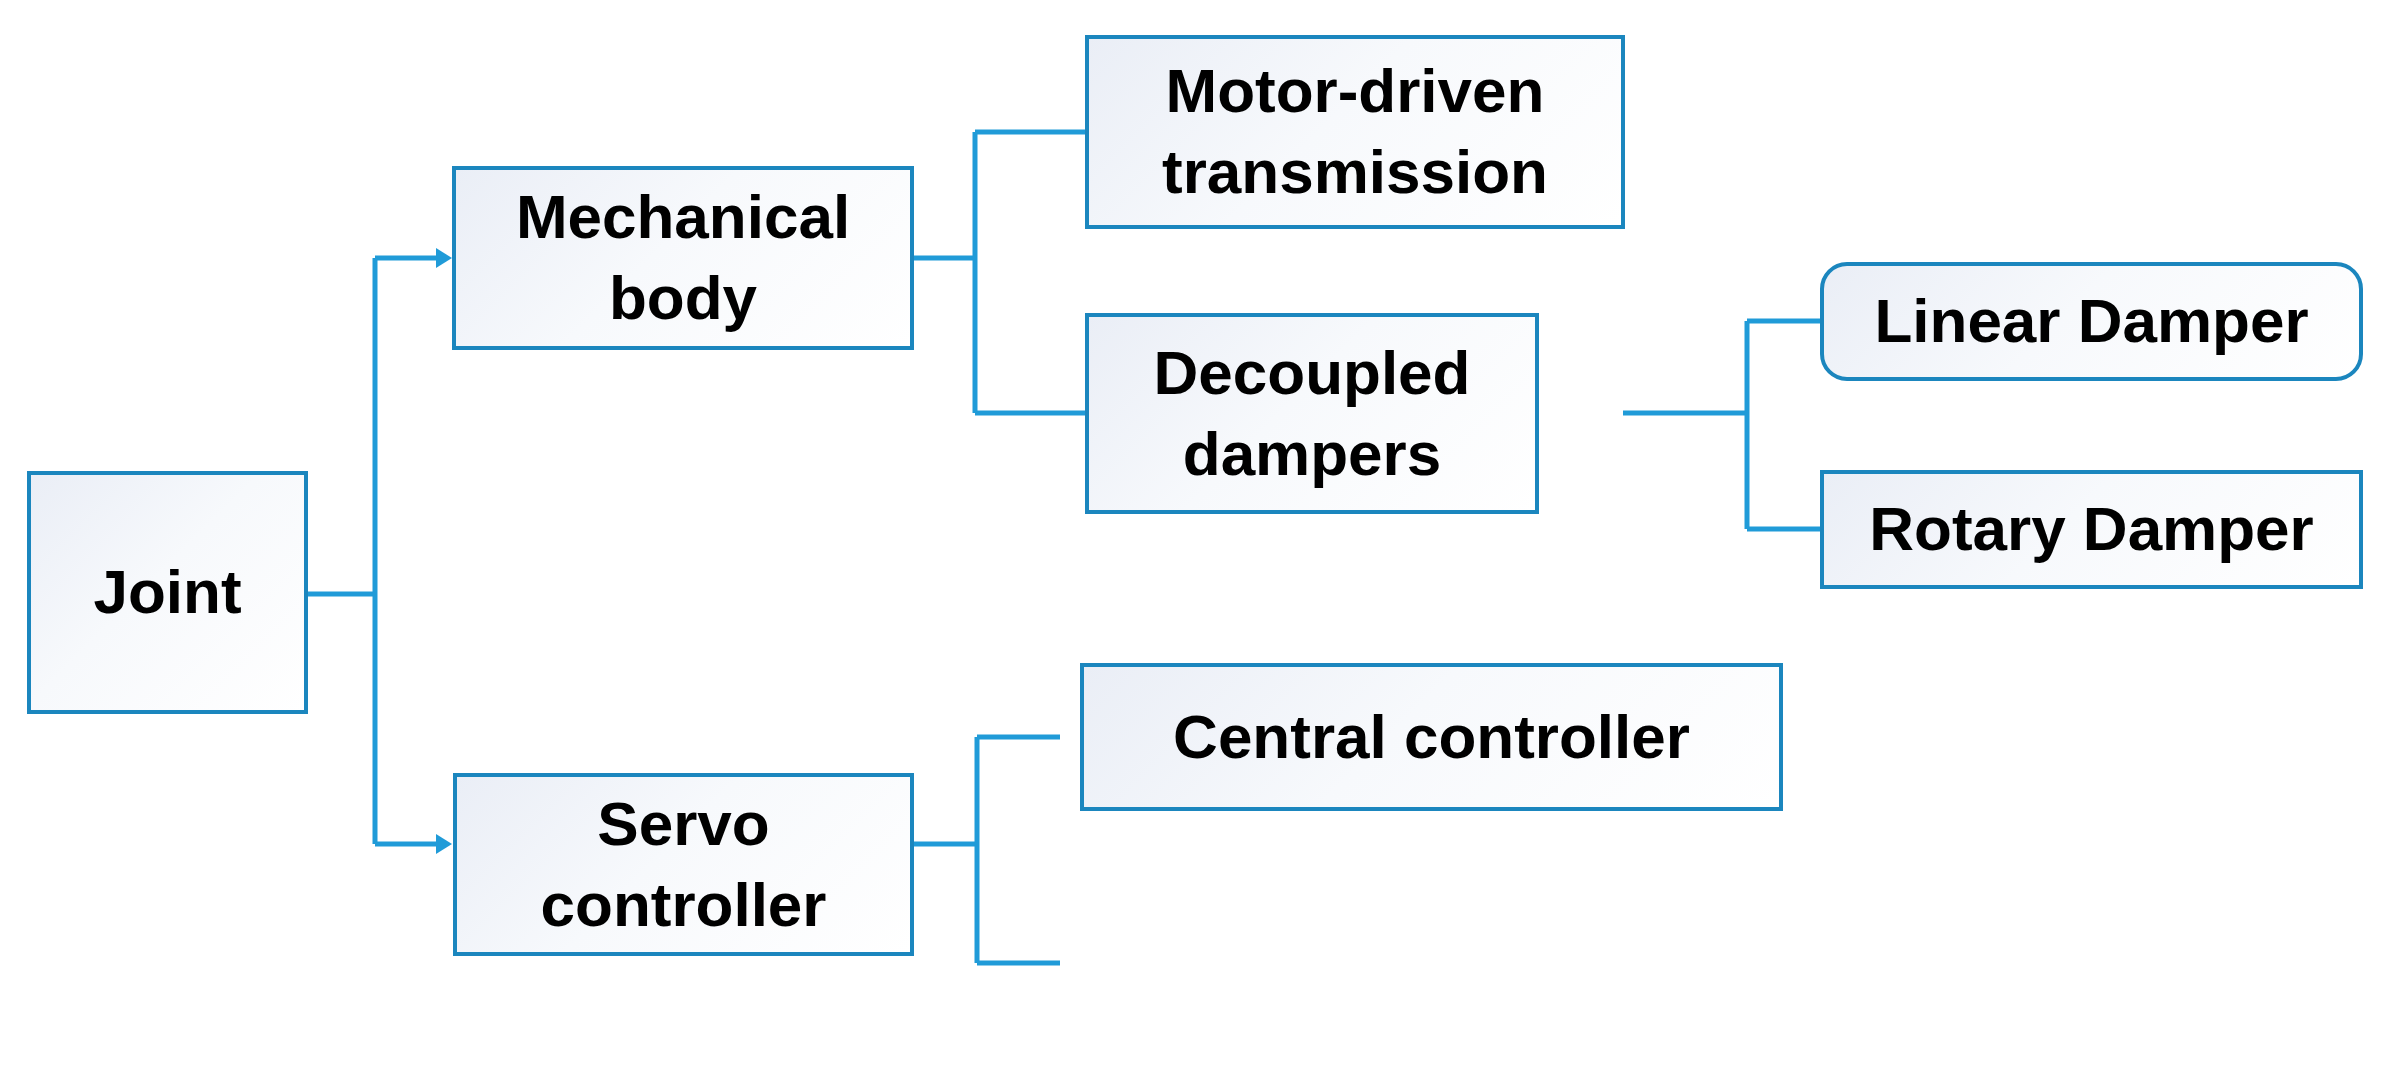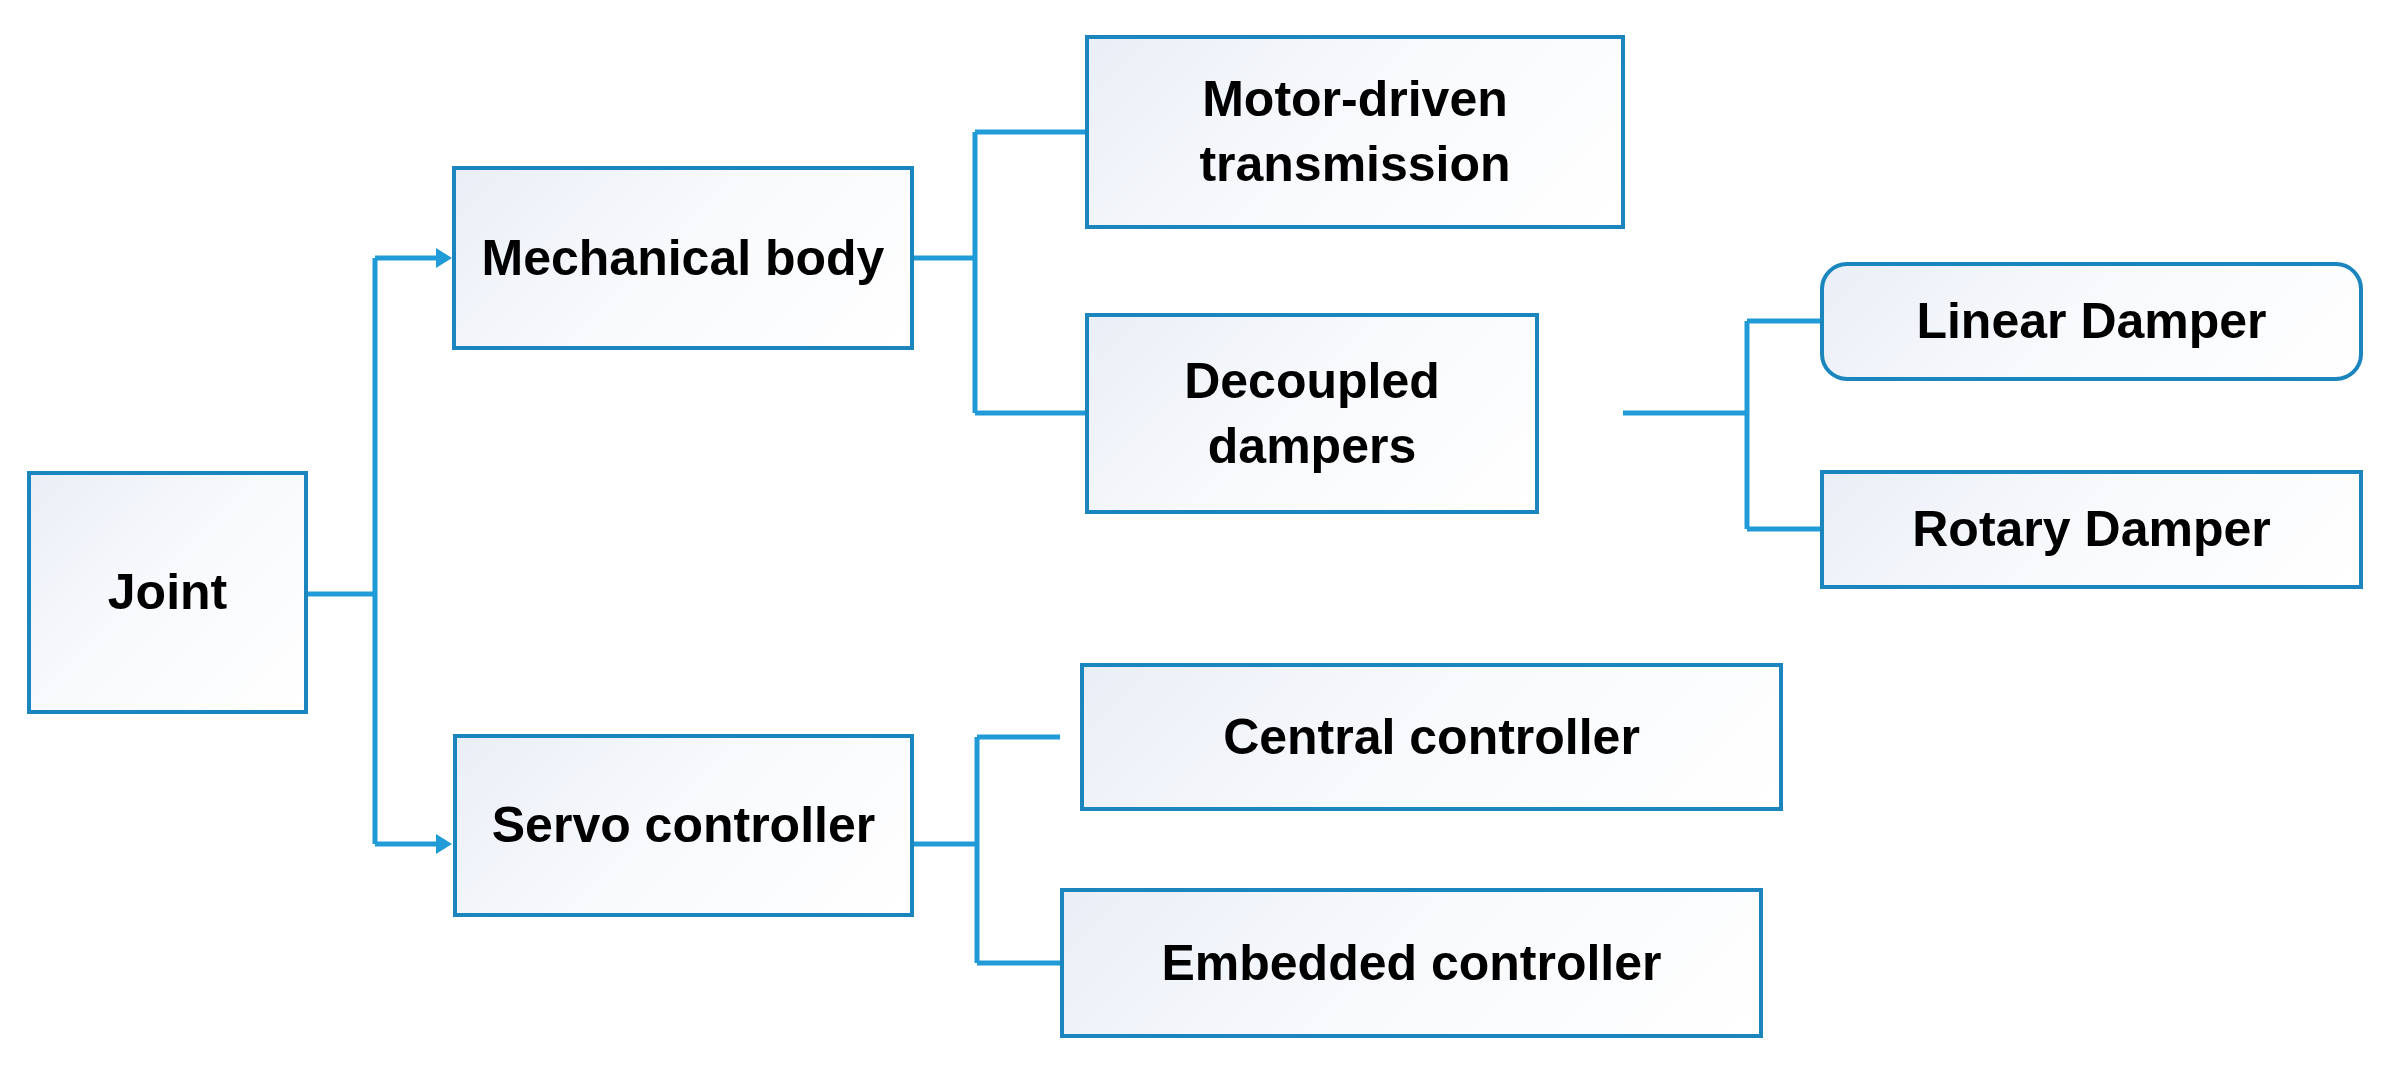--- a/index.html
+++ b/index.html
@@ -21,33 +21,33 @@
   #wires{position:absolute;left:0;top:0;width:2405px;height:1070px;}
   .node{
     position:absolute;
     box-sizing:border-box;
     border:4px solid var(--border);
     background:linear-gradient(135deg,var(--fill-start) 0%,#f7f9fc 45%,var(--fill-end) 100%);
     display:flex;align-items:center;justify-content:center;
     text-align:center;
     color:var(--text);
     font-weight:700;
-    font-size:50px;
+    font-size:62px;
     line-height:1.30;
     padding:0 14px;
   }
   .node .label{display:block;}
   
   #node-joint                     {left:27px;  top:471px; width:281px; height:243px;align-items:center;}
   #node-mechanical-body           {left:452px; top:166px; width:462px; height:184px;}
   #node-motor-driven-transmission {left:1085px;top:35px;  width:540px; height:194px;}
   #node-decoupled-dampers         {left:1085px;top:313px; width:454px; height:201px;}
   #node-linear-damper             {left:1820px;top:262px; width:543px; height:119px;border-radius:27px;}
   #node-rotary-damper             {left:1820px;top:470px; width:543px; height:119px;}
-  #node-servo-controller          {left:453px; top:734px; width:461px; height:183px;}
+  #node-servo-controller          {left:453px; top:773px; width:461px; height:183px;}
   #node-central-controller        {left:1060px;top:663px; width:703px; height:148px;margin-left:20px;}
   #node-embedded-controller       {left:1060px;top:888px; width:703px; height:150px;}
   .wire{stroke:var(--connector);stroke-width:5;fill:none;}
   .arrowhead{fill:var(--connector);}
 </style>
 </head>
 <body>
 
 <div id="canvas">
 
@@ -91,17 +91,14 @@
   </div>
 
   <div class="node" id="node-servo-controller">
     <span class="label">Servo controller</span>
   </div>
 
   <div class="node" id="node-central-controller">
     <span class="label">Central controller</span>
   </div>
 
-  <div class="node" id="node-embedded-controller">
-    <span class="label">Embedded controller</span>
-  </div>
 
 </div>
 
 </body></html>

